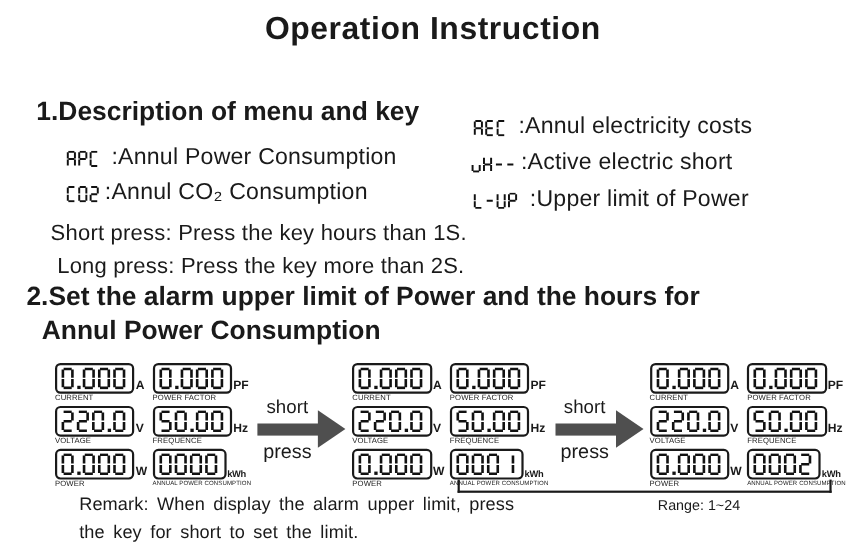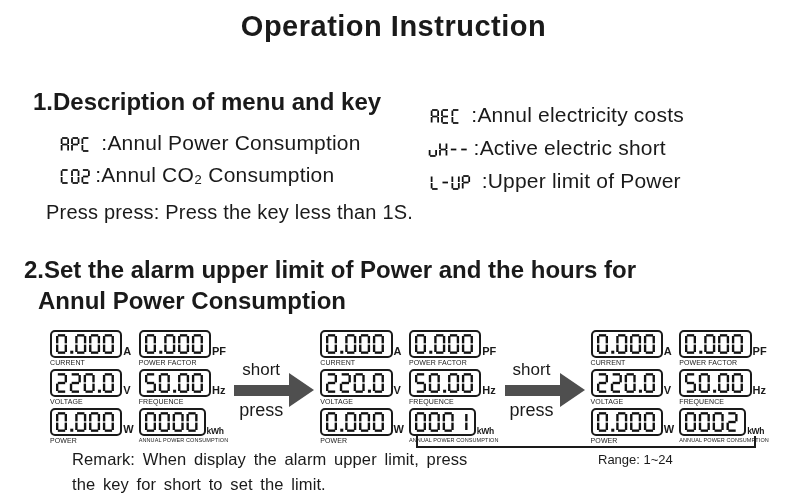--- a/index.html
+++ b/index.html
@@ -163,21 +163,22 @@
           <line x1="48.400000000000006" y1="1.6" x2="48.400000000000006" y2="8.4"></line>
           <line x1="40.400000000000006" y1="9.6" x2="40.400000000000006" y2="16.4"></line>
           <line x1="40.400000000000006" y1="1.6" x2="40.400000000000006" y2="8.4"></line>
           <line x1="41.00000000000001" y1="9" x2="47.800000000000004" y2="9"></line>
         </svg>
       </span>
     <span class="menu-sep"> :</span>
     <span class="menu-desc">Upper limit of Power</span>
   </div>
 
-  <div class="press-line pl1">Press press: Press the key less than 1S.</div>
+  <div class="press-line pl1">Short press: Press the key hours than 1S.</div>
+  <div class="press-line pl2">Long press: Press the key more than 2S.</div>
 
   <h2 class="s2-line s2l1">2.Set the alarm upper limit of Power and the hours for</h2>
   <h2 class="s2-line s2l2">Annul Power Consumption</h2>
 
   <div class="panels-row" id="panels-row">
       <div class="panel">
         <div class="lcd-cell">
           <div class="lcd-line">
             <span class="lcd-box">
               <svg width="62.3" height="20" viewBox="0 -0.25 57.6 18.5" stroke="#111111" stroke-width="2.2" fill="none">

